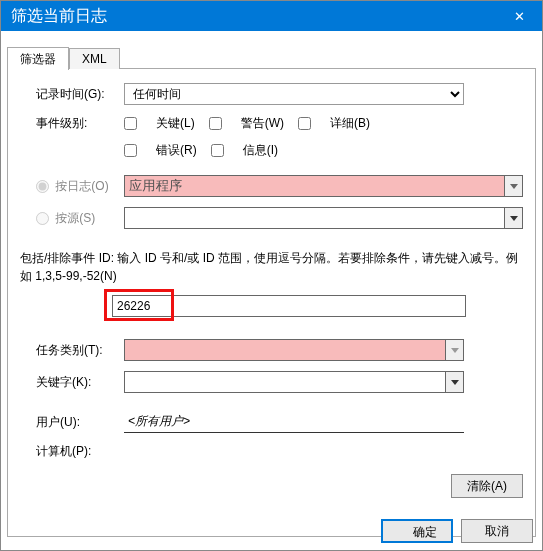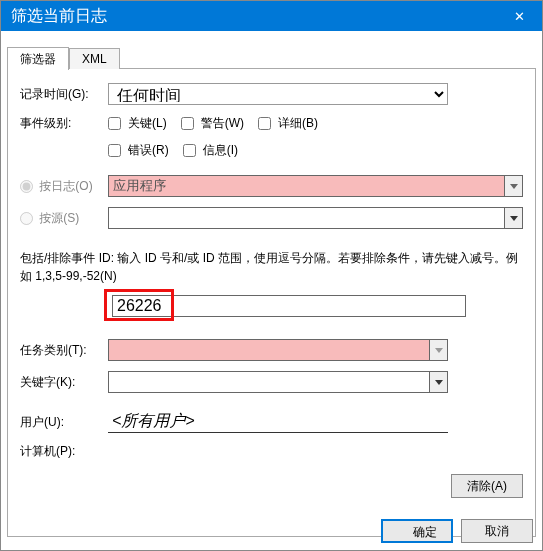--- a/index.html
+++ b/index.html
@@ -66,35 +66,36 @@
     position: relative;
   }
   .row {
     display: flex;
     align-items: center;
     margin-bottom: 10px;
   }
   .lbl {
     width: 88px;
     flex-shrink: 0;
+    margin-left: 16px;
   }
   .checks {
     display: flex;
     gap: 14px;
     flex-wrap: wrap;
   }
-  .checks label { display: flex; align-items: center; gap: 4px; }
+  .checks label { display: flex; align-items: center; gap: 16px; }
   input[type=checkbox], input[type=radio] {
     margin: 0 3px 0 0;
     vertical-align: middle;
   }
   .radio-lbl.disabled { color: #888; }
   select, input[type=text] {
     font-family: inherit;
-    font-size: 16px;
+    font-size: 12px;
     padding: 2px 4px;
     height: 22px;
   }
   select {
     width: 340px;
     border: 1px solid #999;
     background: #fff;
   }
   .select-disabled {
     background: #fca5a5;

